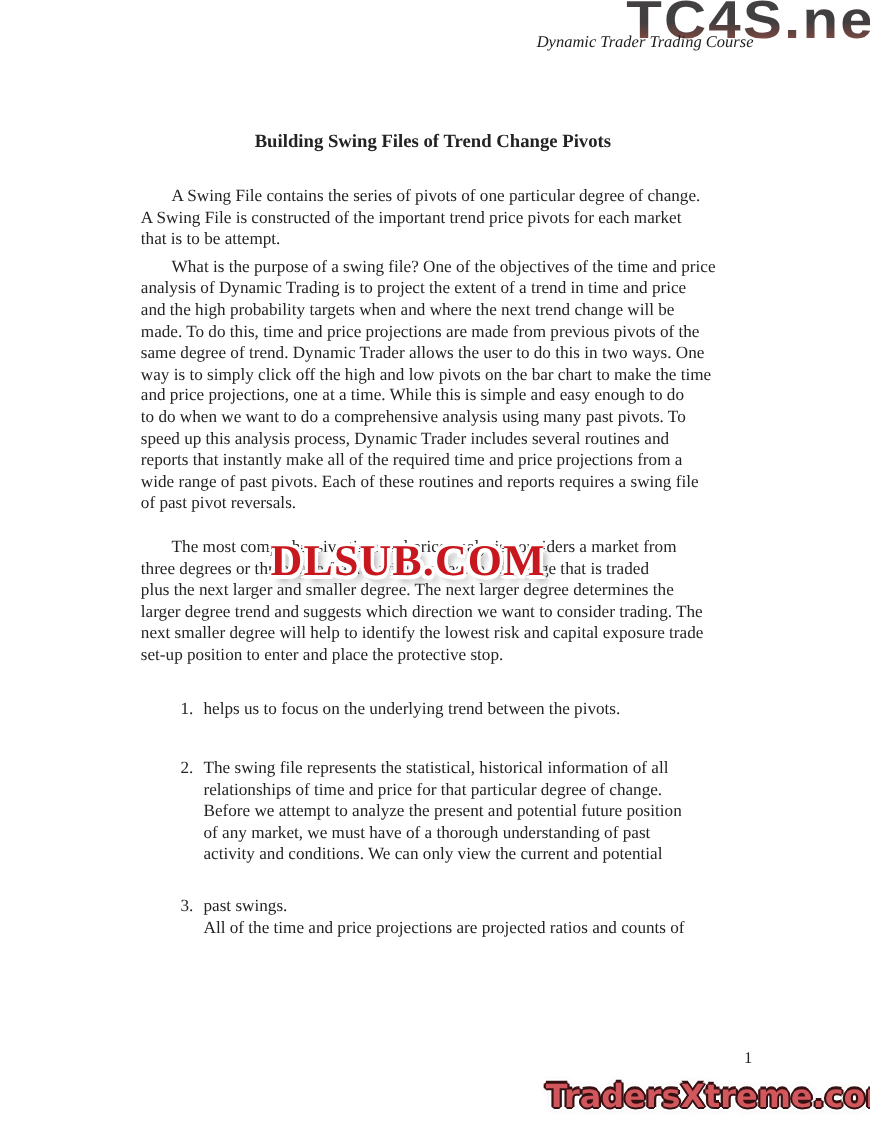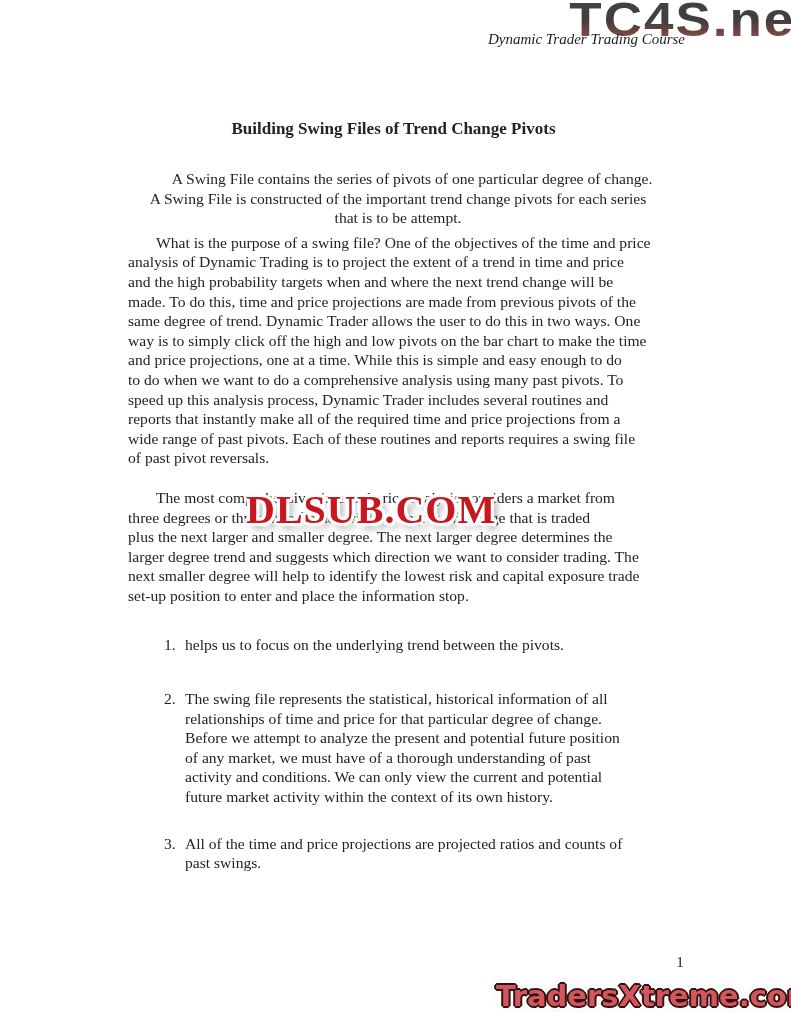--- a/index.html
+++ b/index.html
@@ -50,21 +50,21 @@
     margin:118px 0 0 0;
     font-size:17px;
     font-weight:bold;
     text-align:center;
     line-height:22px;
     width:531px;
   }
   .para{margin:0;}
   .para .line{white-space:pre;line-height:19.6px;font-size:15.6px;}
   .para .line.first{text-indent:28px;}
-  #paragraphs .para:nth-child(1){margin-top:29px;text-align:center;}
+  #paragraphs .para:nth-child(1){margin-top:29px;}
   #paragraphs .para:nth-child(2){margin-top:5px;}
   #paragraphs .para:nth-child(3){margin-top:20px;}
   
   #list{margin-top:30px;}
   .list-item{position:relative;padding-left:57px;}
   .list-item + .list-item{margin-top:34px;}
   .list-item:nth-child(3){margin-top:27px;}
   .list-item .num{position:absolute;left:36px;top:0;font-size:15.6px;line-height:19.6px;}
   .list-item .line{white-space:pre;line-height:19.6px;font-size:15.6px;}
   
@@ -110,21 +110,21 @@
 <div class="page">
 
   <div class="tc4s-logo">TC4S.net</div>
   <div class="subtitle">Dynamic Trader Trading Course</div>
 
   <div class="content">
     <h1 class="doc-title">Building Swing Files of Trend Change Pivots</h1>
     <div id="paragraphs">
         <div class="para">
           <div class="line first">A Swing File contains the series of pivots of one particular degree of change.</div>
-          <div class="line">A Swing File is constructed of the important trend change pivots for each series</div>
+          <div class="line">A Swing File is constructed of the important trend price pivots for each market</div>
           <div class="line">that is to be attempt.</div>
         </div>
         <div class="para">
           <div class="line first">What is the purpose of a swing file? One of the objectives of the time and price</div>
           <div class="line">analysis of Dynamic Trading is to project the extent of a trend in time and price</div>
           <div class="line">and the high probability targets when and where the next trend change will be</div>
           <div class="line">made. To do this, time and price projections are made from previous pivots of the</div>
           <div class="line">same degree of trend. Dynamic Trader allows the user to do this in two ways. One</div>
           <div class="line">way is to simply click off the high and low pivots on the bar chart to make the time</div>
           <div class="line">and price projections, one at a time. While this is simple and easy enough to do</div>
@@ -133,41 +133,40 @@
           <div class="line">reports that instantly make all of the required time and price projections from a</div>
           <div class="line">wide range of past pivots. Each of these routines and reports requires a swing file</div>
           <div class="line">of past pivot reversals.</div>
         </div>
         <div class="para">
           <div class="line first">The most comprehensive time and price analysis considers a market from</div>
           <div class="line">three degrees or three time frames with the degree of change that is traded</div>
           <div class="line">plus the next larger and smaller degree. The next larger degree determines the</div>
           <div class="line">larger degree trend and suggests which direction we want to consider trading. The</div>
           <div class="line">next smaller degree will help to identify the lowest risk and capital exposure trade</div>
-          <div class="line">set-up position to enter and place the information stop.</div>
+          <div class="line">set-up position to enter and place the protective stop.</div>
         </div>
       </div>
     <div id="list">
         <div class="list-item">
           <span class="num">1.</span>
           <div class="line">helps us to focus on the underlying trend between the pivots.</div>
         </div>
         <div class="list-item">
           <span class="num">2.</span>
           <div class="line">The swing file represents the statistical, historical information of all</div>
           <div class="line">relationships of time and price for that particular degree of change.</div>
           <div class="line">Before we attempt to analyze the present and potential future position</div>
           <div class="line">of any market, we must have of a thorough understanding of past</div>
           <div class="line">activity and conditions. We can only view the current and potential</div>
-          <div class="line">future market activity within the context of its own history.</div>
         </div>
         <div class="list-item">
           <span class="num">3.</span>
+          <div class="line">past swings.</div>
           <div class="line">All of the time and price projections are projected ratios and counts of</div>
-          <div class="line">past swings.</div>
         </div>
       </div>
   </div>
 
   <div class="watermark">DLSUB.COM</div>
 
   <div class="page-number">1</div>
   <div class="footer-logo">TradersXtreme.com</div>
 
 </div>

